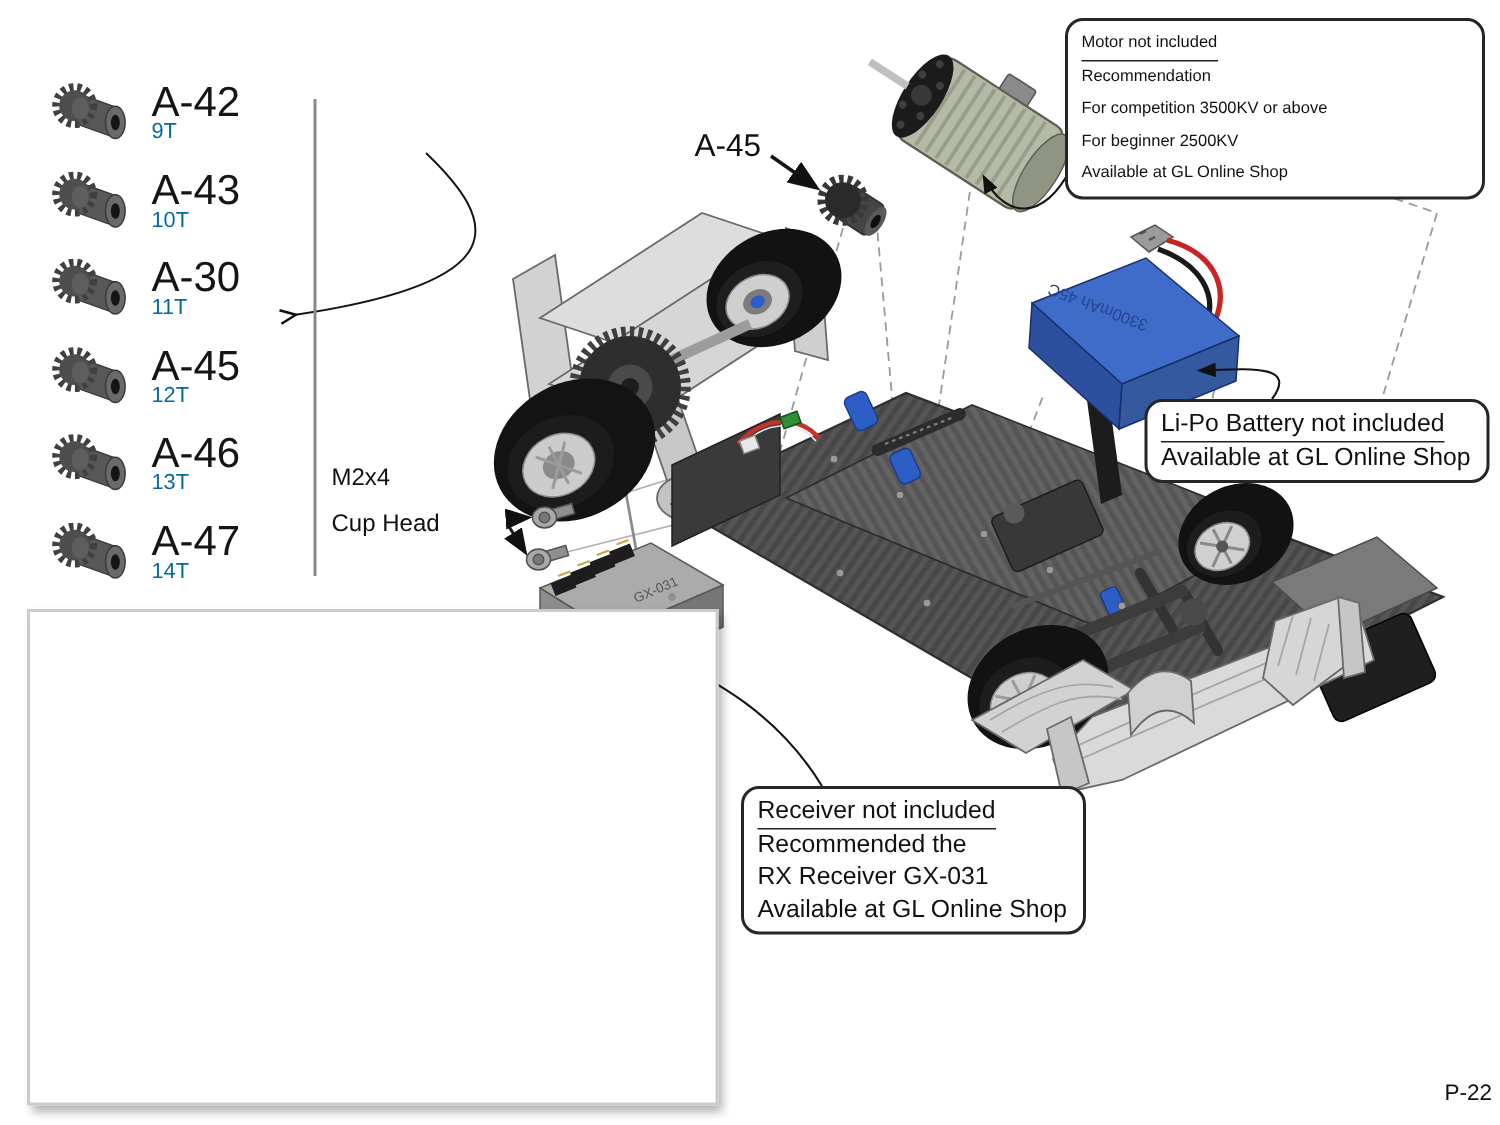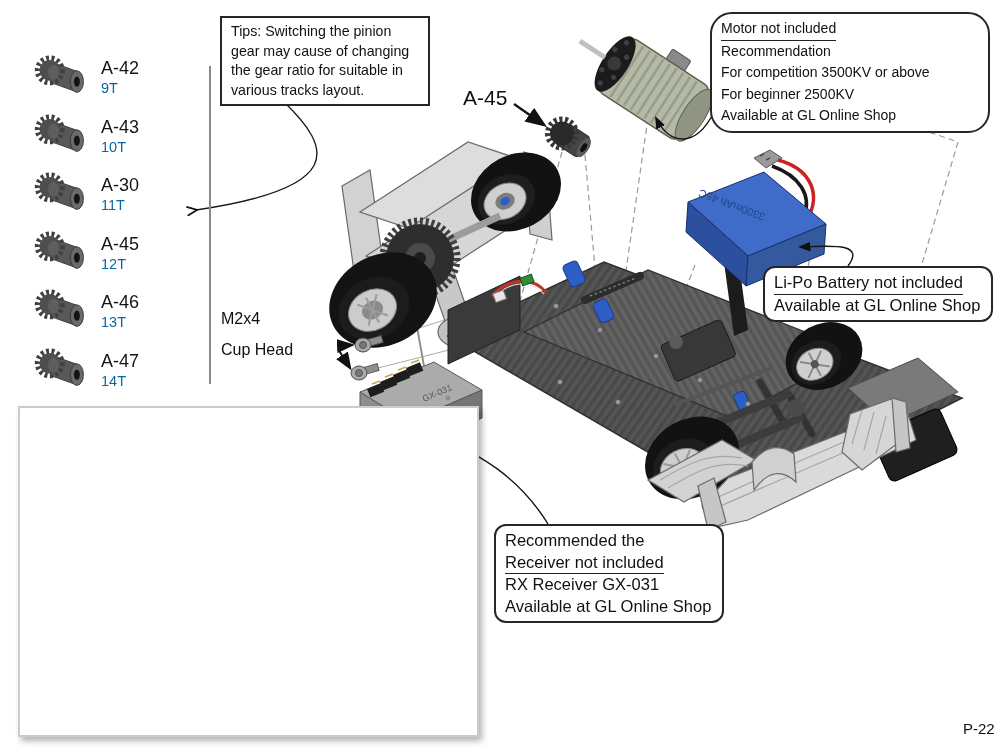--- a/index.html
+++ b/index.html
@@ -4,30 +4,30 @@
 <style>
   html,body{margin:0;padding:0;background:#e9e9e9;}
   .page{position:relative;width:1000px;height:750px;background:#ffffff;overflow:hidden;
         font-family:"Liberation Sans",sans-serif;color:#111;}
   svg{display:block;}
   .art{position:absolute;left:0;top:0;pointer-events:none;}
 
   
   .gear-row{position:absolute;left:32px;display:flex;align-items:center;gap:11px;height:48px;}
   .gear-text{display:flex;flex-direction:column;justify-content:center;}
-  .gear-id{font-size:18px;line-height:24px;color:#151515;}
+  .gear-id{font-size:28px;line-height:24px;color:#151515;}
   .gear-teeth{font-size:14.5px;line-height:16px;color:#0369a1;}
   .divider{position:absolute;left:209px;top:66px;width:2px;height:318px;background:#8a8a8a;}
 
   
   .callout{position:absolute;background:#fff;border:2px solid #262626;padding:4px 9px;z-index:5;}
   .callout .line{white-space:nowrap;}
   .rounded{border-radius:12px;}
   .tips{left:220px;top:16px;width:188px;font-size:14.2px;line-height:19.5px;}
-  .motor{left:710px;top:12px;width:258px;font-size:14px;line-height:21.5px;border-radius:22px;}
+  .motor{left:710px;top:12px;width:258px;font-size:11px;line-height:21.5px;}
   .lipo{left:763px;top:266px;width:208px;font-size:16.5px;line-height:21.5px;}
   .recv{left:494px;top:524px;width:208px;font-size:16.5px;line-height:21.5px;}
   .ul{display:inline-block;border-bottom:1.5px solid #222;padding-bottom:0px;}
 
   .plain-label{position:absolute;color:#101010;z-index:5;}
   .a45{left:463px;top:86px;font-size:21px;}
   .m2x4{left:221px;top:303px;font-size:16px;line-height:31px;}
   .p22{left:951px;top:720px;font-size:15px;margin-left:12px;}
 
   
@@ -366,43 +366,37 @@
         </svg>
       <div class="gear-text">
           <span class="gear-id">A-47</span>
           <span class="gear-teeth">14T</span>
         </div>
     </div>
   </div>
 
   <div class="divider"></div>
 
-  <div class="callout tips">
-    <div class="line">Tips: Switching the pinion</div>
-    <div class="line">gear may cause of changing</div>
-    <div class="line">the gear ratio for suitable in</div>
-    <div class="line">various tracks layout.</div>
-  </div>
 
   <div class="callout rounded motor">
     <div class="line"><span class="ul">Motor not included</span></div>
     <div class="line">Recommendation</div>
     <div class="line">For competition 3500KV or above</div>
     <div class="line">For beginner 2500KV</div>
     <div class="line">Available at GL Online Shop</div>
   </div>
 
   <div class="callout rounded lipo">
     <div class="line"><span class="ul">Li-Po Battery not included</span></div>
     <div class="line">Available at GL Online Shop</div>
   </div>
 
   <div class="callout rounded recv">
+    <div class="line"><span class="ul">Receiver not included</span></div>
     <div class="line">Recommended the</div>
-    <div class="line"><span class="ul">Receiver not included</span></div>
     <div class="line">RX Receiver GX-031</div>
     <div class="line">Available at GL Online Shop</div>
   </div>
 
   <div class="plain-label a45">A-45</div>
   <div class="plain-label m2x4">
     <div>M2x4</div>
     <div>Cup Head</div>
   </div>
   <div class="plain-label p22">P-22</div>

